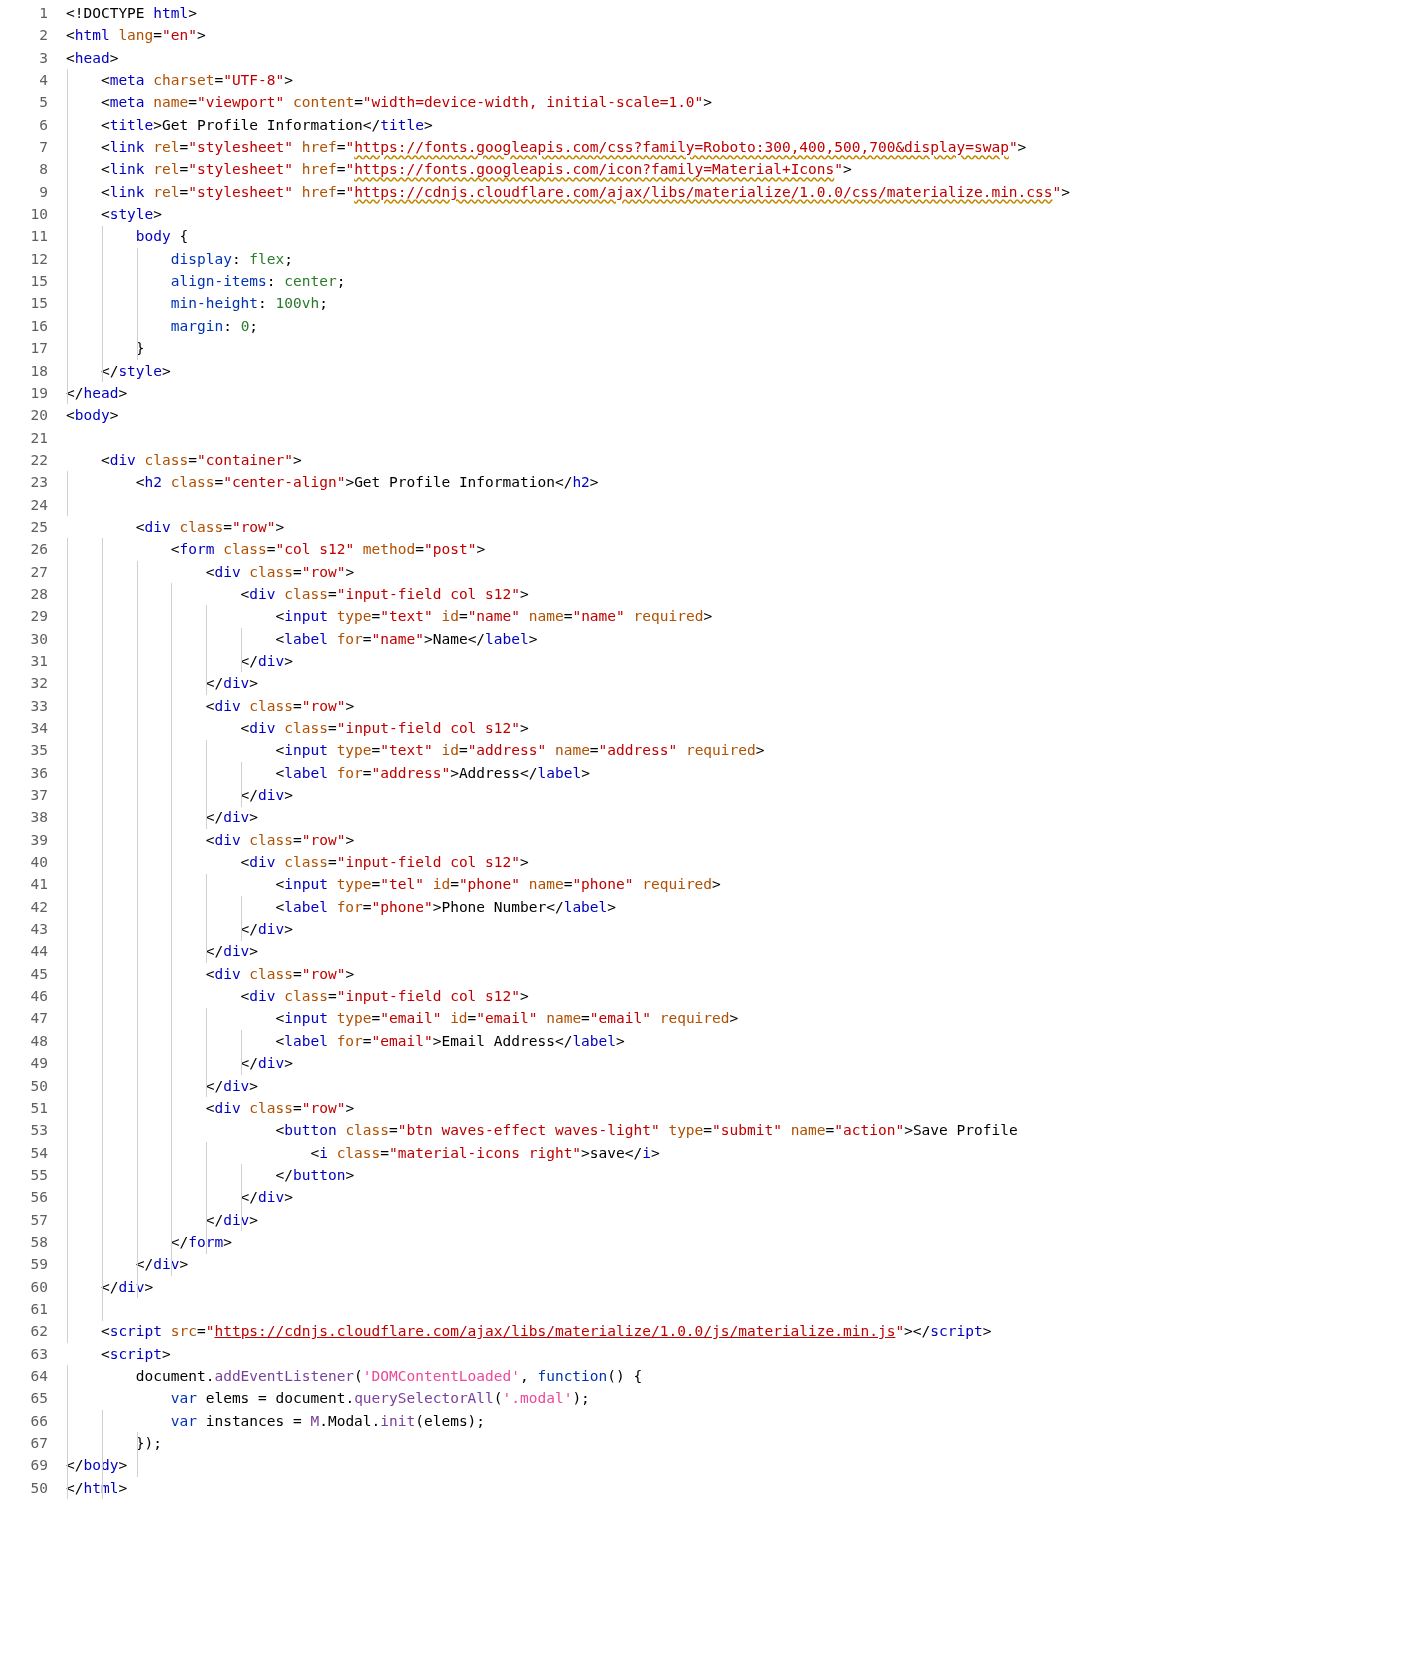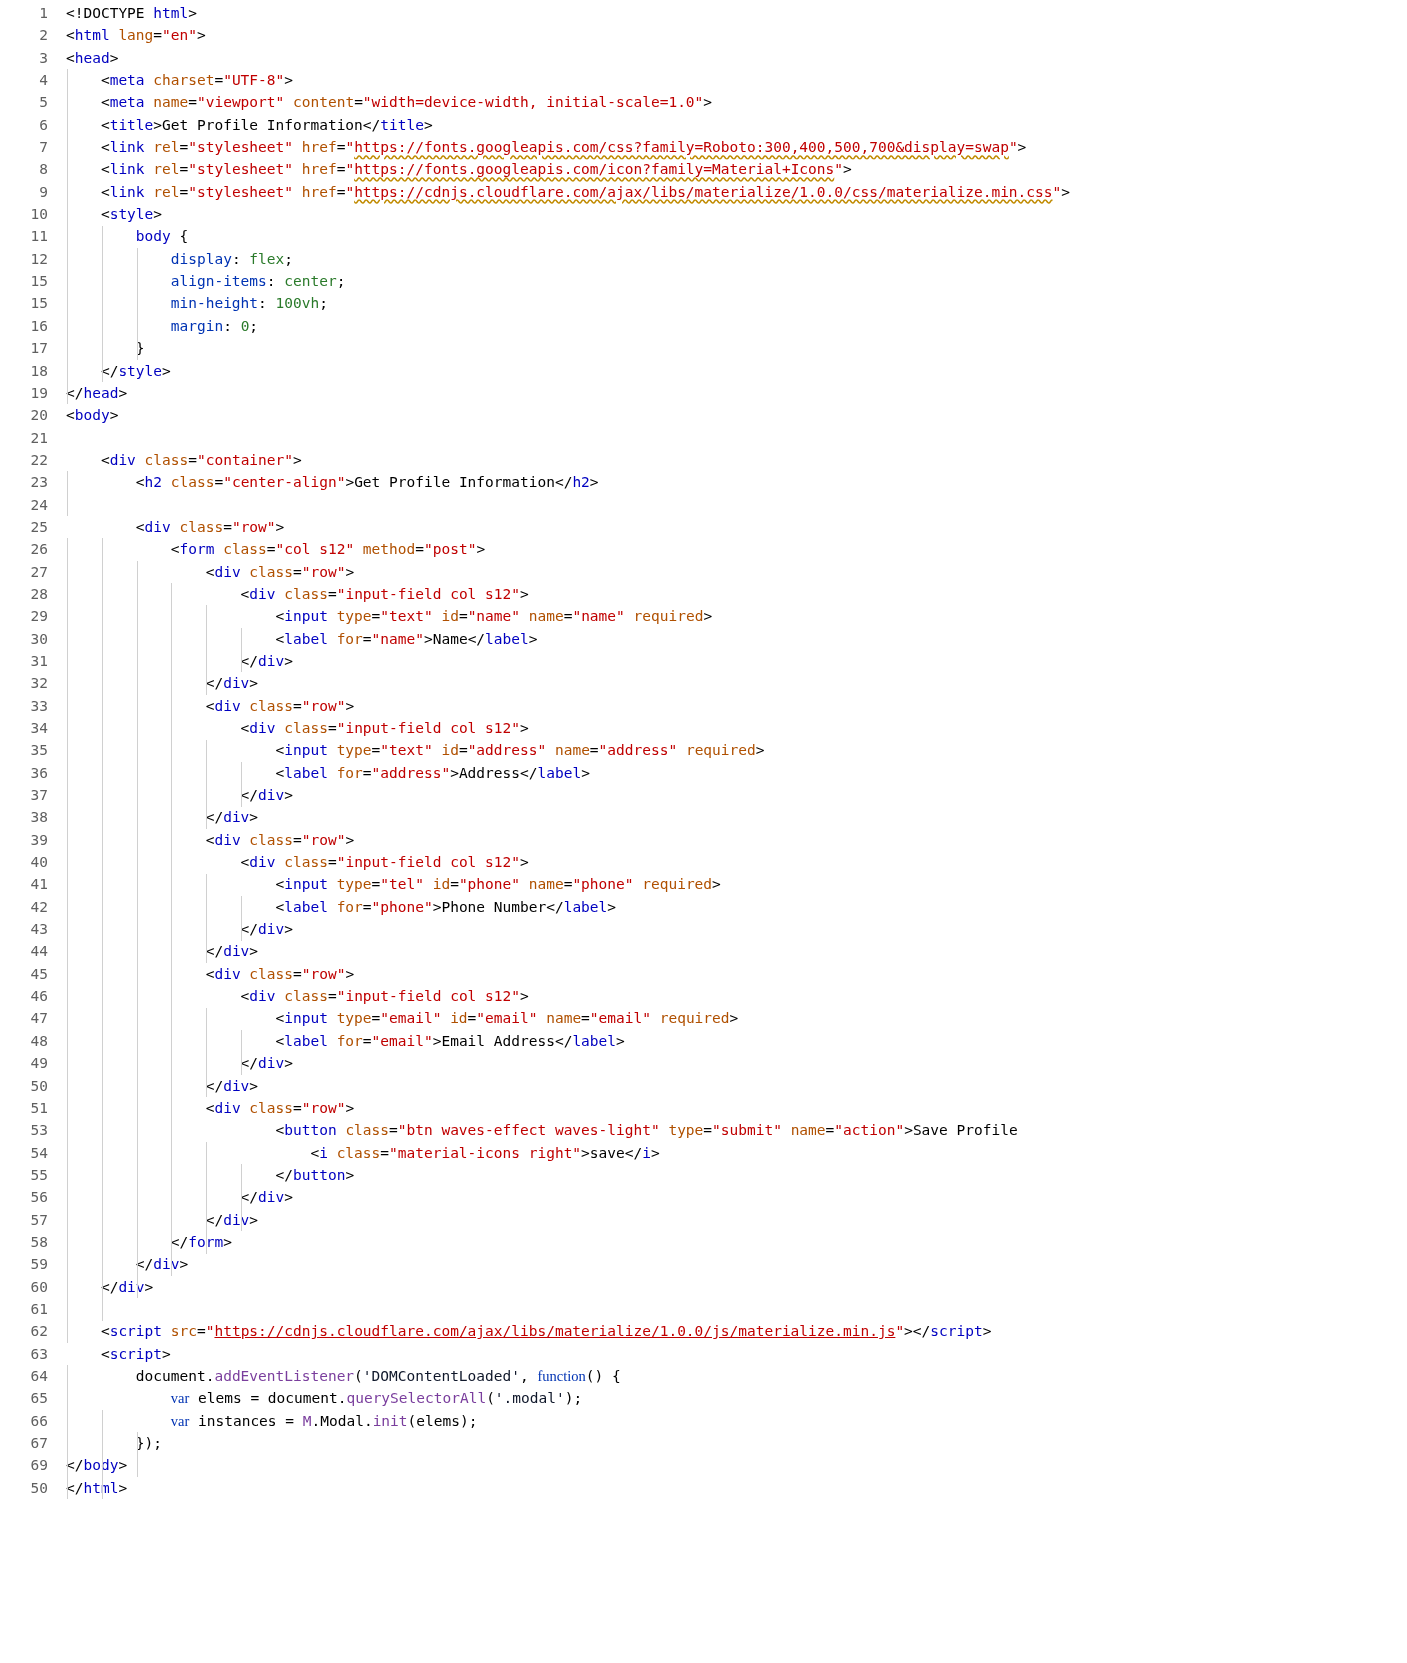--- a/index.html
+++ b/index.html
@@ -44,23 +44,23 @@
   
   .tag      { color: #0000c0; }
   .attr     { color: #b05000; }
   .str      { color: #c00000; }
   .txt      { color: #000000; }
   .punc     { color: #000000; }
   .cssprop  { color: #0033b3; }
   .cssval   { color: #2a7a2a; }
   .cssnum   { color: #2a7a2a; }
   .sel      { color: #0000c0; }
-  .kw       { color: #0033b3; font-family: Liberation Serif, serif; }
+  .kw       { color: #0033b3; }
   .fn       { color: #7a3e9d; }
-  .jsstr    { color: #0f172a; margin-top: 12px; }
+  .jsstr    { color: #ec4899; margin-top: 12px; }
   .obj      { color: #000000; }
   .link {
     color: #c00000;
     text-decoration: underline;
   }
   .spell {
     text-decoration: underline;
     text-decoration-style: wavy;
     text-decoration-color: #c08a00;
     text-underline-offset: 2px;

